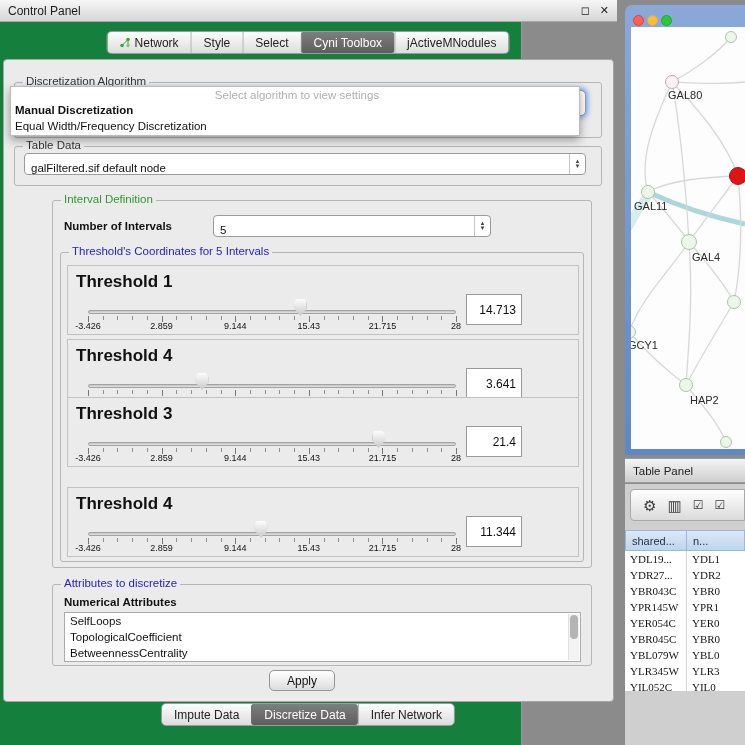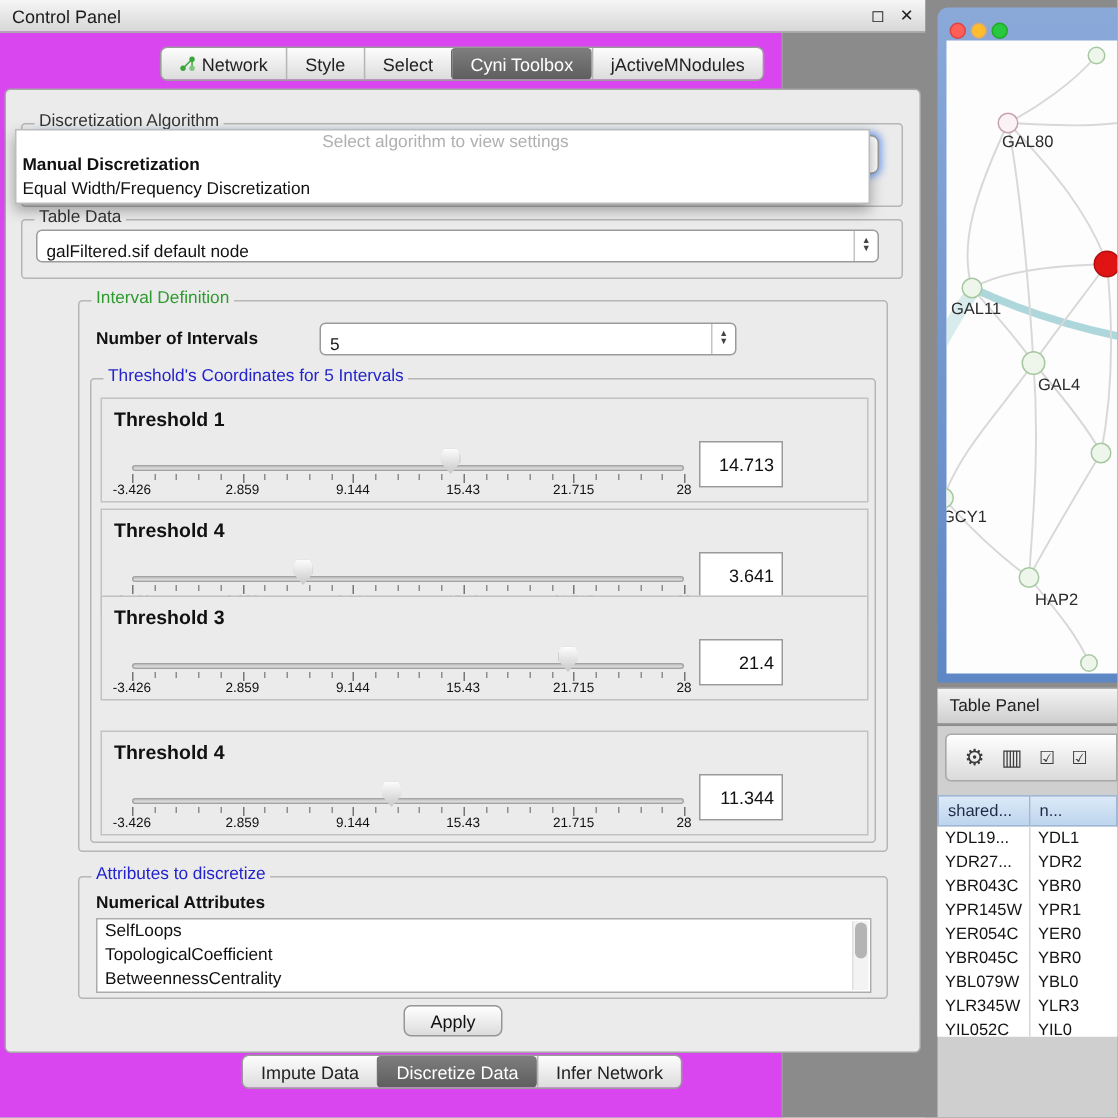--- a/index.html
+++ b/index.html
@@ -1,21 +1,21 @@
 <!DOCTYPE html>
 <html style="--legend-green: #2e9b2e; --legend-blue: #2323cc; --frame-blue: #5d87c5; --traffic-red: #ff5f57; --traffic-yellow: #febc2e; --traffic-green: #28c840; --highlight-node-red: #e01414; --table-header-bg: #cfe0f3;"><head>
 <meta charset="utf-8">
 <style>
   * { box-sizing: border-box; margin: 0; padding: 0; }
   html,body { width:745px; height:745px; overflow:hidden; }
   body { font-family: "Liberation Sans", sans-serif; background:#8b8b8b; position:relative; }
   .abs { position:absolute; }
 
   
-  .cp { position:absolute; left:0; top:0; width:522px; height:745px; background:#d946ef; border-right:1px solid #9a9a9a; }
+  .cp { position:absolute; left:0; top:0; width:522px; height:745px; background:#15803d; border-right:1px solid #9a9a9a; }
   .titlebar { position:absolute; left:0; top:0; width:617px; height:22px;
     background:linear-gradient(#f6f6f6,#d7d7d7); border-bottom:1px solid #a8a8a8;
     display:flex; align-items:center; padding:0 8px; font-size:12px; color:#1c1c1c; }
   .titlebar .title { flex:1; }
   .wbtn { font-size:11px; color:#222; margin-left:10px; cursor:default; }
 
   
   .tabbar { position:absolute; display:inline-flex; border:1px solid #9a9a9a; border-radius:5px;
     background:linear-gradient(#fdfdfd,#dcdcdc); overflow:hidden; height:23px; }
   .tabbar.top  { top:31px; left:308px; transform:translateX(-50%); }
@@ -47,21 +47,21 @@
 
   
   .popup { position:absolute; left:10px; top:86px; width:570px; height:50px; background:#fff;
     border:1px solid #bcbcbc; box-shadow:0 4px 9px rgba(0,0,0,.35); z-index:20; padding-top:1px; }
   .popup-row { font-size:11.5px; height:16px; line-height:16px; padding-left:4px; color:#111; }
   .popup-row.placeholder { text-align:center; color:#b0b0b0; height:14px; line-height:14px; }
   .popup-row.bold { font-weight:bold; }
 
   
   .th-box { position:absolute; left:6px; width:512px; height:70px; border:1px solid #c2c2c2; background:#ebebeb; }
-  .th-label { position:absolute; left:8px; top:6px; font-size:13px; font-weight:bold; color:#111;text-align:center; }
+  .th-label { position:absolute; left:8px; top:6px; font-size:17px; font-weight:bold; color:#111;text-align:center; }
   .slider-track { position:absolute; left:20px; top:44px; width:368px; height:4px;
     background:linear-gradient(#c2c2c2,#e4e4e4); border:1px solid #a3a3a3; border-radius:2px; }
   .ticks { position:absolute; left:20px; top:50px; width:368px; height:8px; }
   .tick { position:absolute; top:0; width:1px; height:4px; background:#8d8d8d; }
   .tick.major { height:6px; background:#777; }
   .axis-label { position:absolute; top:55px; transform:translateX(-50%); font-size:9px; color:#111; white-space:nowrap; }
   .thumb { position:absolute; top:33px; width:13px; height:17px; transform:translateX(-50%);
     clip-path:polygon(18% 0,82% 0,100% 25%,100% 55%,50% 100%,0 55%,0 25%);
     background:linear-gradient(#fdfdfd,#c8c8c8); filter:drop-shadow(0 0 1px #767676); z-index:3; }
   .valbox { position:absolute; left:398px; top:28px; width:56px; height:31px; background:#fff;
@@ -106,21 +106,21 @@
   .tp-toolbar .ic.small { font-size:12px; }
 
   .table { position:absolute; left:625px; top:530px; width:120px; }
   .thead { display:flex; height:21px; }
   .th { background:linear-gradient(#dce9f7,#bdd5ee); border:1px solid #9fb6d4; border-left:none;
     font-size:11px; color:#1d2c44; display:flex; align-items:center; padding-left:6px; overflow:hidden; white-space:nowrap; }
   .th.c1 { width:62px; border-left:1px solid #9fb6d4; }
   .th.c2 { width:58px; }
   .tbody { height:140px; overflow:hidden; background:#fff; }
   .tr { display:flex; height:16px; background:#fff; }
-  .td { font-size:11px; color:#141414; display:flex; align-items:center; padding-left:5px; overflow:hidden; white-space:nowrap; }
+  .td { font-size:11px; color:#141414; display:flex; align-items:center; padding-left:5px; overflow:hidden; white-space:nowrap;font-family:Liberation Serif, serif; }
   .td.c1 { width:62px; border-right:1px solid #d6d6d6; }
   .td.c2 { width:58px; }
 </style>
 </head>
 <body>
 
 <div class="cp">
 
   <div class="titlebar">
     <span class="title">Control Panel</span>

